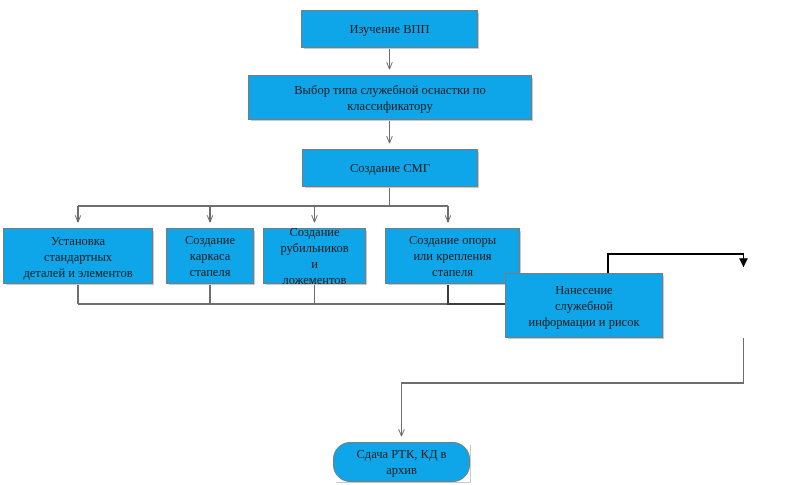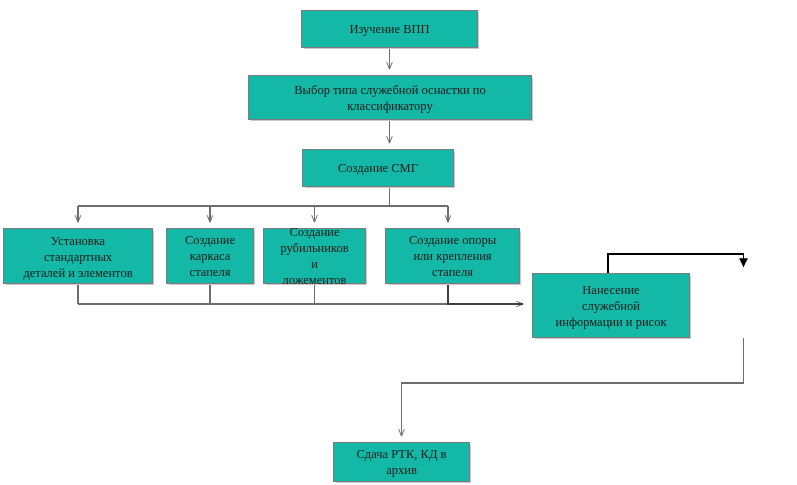--- a/index.html
+++ b/index.html
@@ -15,21 +15,21 @@
     position: relative;
     width: 797px;
     height: 485px;
     background: #ffffff;
     overflow: hidden;
   }
   .node {
     position: absolute;
     box-sizing: border-box;
     border: 1px solid #7b7b7b;
-    background: #14b8a6;
+    background: #0ea5e9;
     color: #1a1a1a;
     display: flex;
     align-items: center;
     justify-content: center;
     text-align: center;
     font-size: 12.5px;
     line-height: 1.28;
     padding: 2px 16px;
     z-index: 3;
   }
@@ -109,21 +109,21 @@
 
   <div class="node" style="left:301px; top:10px; width:177px; height:38px;">
     <span class="label">Изучение ВПП</span>
   </div>
 
   <div class="node" style="left:248px; top:75px; width:284px; height:45px;">
     <span class="label">Выбор типа служебной оснастки по
 классификатору</span>
   </div>
 
-  <div class="node" style="left:302px; top:149px; width:152px; height:38px;align-items:center;">
+  <div class="node" style="left:302px; top:149px; width:176px; height:38px;align-items:center;">
     <span class="label">Создание СМГ</span>
   </div>
 
   <div class="node" style="left:3px; top:228px; width:150px; height:56px;align-items:flex-end;">
     <span class="label">Установка
 стандартных
 деталей и элементов</span>
   </div>
 
   <div class="node" style="left:166px; top:228px; width:88px; height:56px;">
@@ -137,25 +137,25 @@
 рубильников
 и ложементов</span>
   </div>
 
   <div class="node" style="left:385px; top:228px; width:135px; height:56px;text-align:center;">
     <span class="label">Создание опоры
 или крепления
 стапеля</span>
   </div>
 
-  <div class="node" style="left:532px; top:273px; width:158px; height:65px;">
+  <div class="node" style="left:505px; top:273px; width:158px; height:65px;">
     <span class="label">Нанесение
 служебной
 информации и рисок</span>
   </div>
 
 
-  <div class="node" style="left:333px; top:442px; width:137px; height:40px;">
+  <div class="node" style="left:333px; top:442px; width:137px; height:40px;border-radius:17px;">
     <span class="label">Сдача РТК, КД в
 архив</span>
   </div>
 
 </div>
 
 </body></html>

